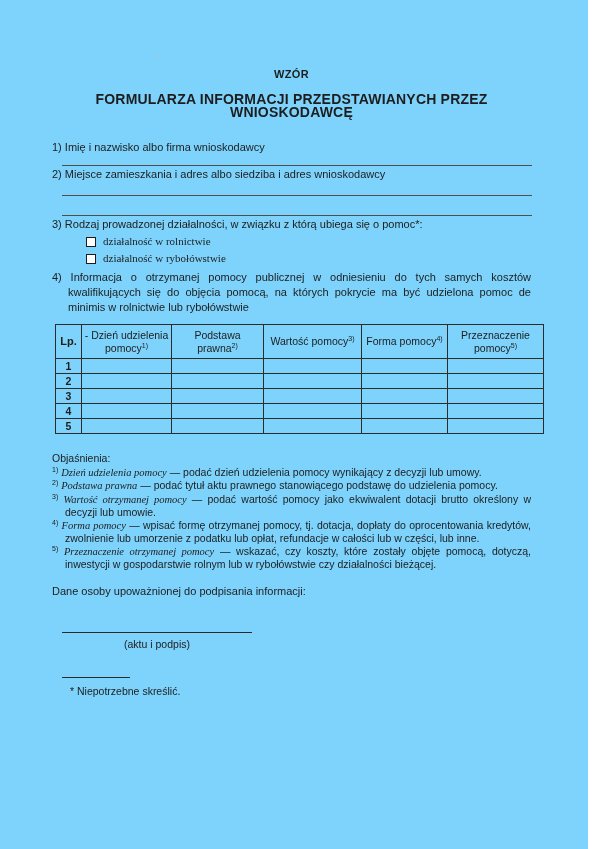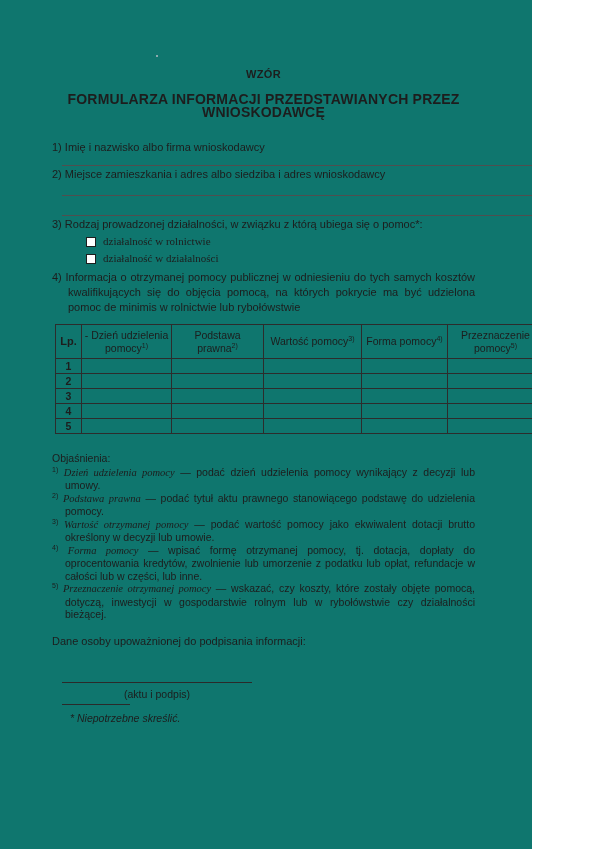--- a/index.html
+++ b/index.html
@@ -1,19 +1,19 @@
 <!DOCTYPE html>
 <html lang="pl"><head>
 <meta charset="utf-8">
 <style>
   html,body { margin:0; padding:0; background:#ffffff; }
   .page {
     position:relative;
-    width:532px; height:849px;
-    background:#0f766e;
+    width:588px; height:849px;
+    background:#7dd3fc;
     box-sizing:border-box;
     padding:68px 57px 0 52px;
     font-family:"Liberation Sans","DejaVu Sans",sans-serif;
     font-size:11px;
     color:#1d1d1d;
     overflow:hidden;
   }
   .title1 { text-align:center; font-weight:bold; font-size:11px; letter-spacing:0.4px; line-height:13px; }
   .title2 { text-align:center; font-weight:bold; font-size:14px; margin-top:12px; line-height:13px; letter-spacing:0.2px; }
 
@@ -42,21 +42,21 @@
   .notes { margin-top:18px; font-size:10.5px; line-height:12.5px; }
   .notes-heading { margin-bottom:1px; }
   .note-item { padding-left:13px; text-indent:-13px; text-align:justify; }
   .note-item i { font-family:"Liberation Serif","DejaVu Serif",serif; font-size:10.5px; }
 
   .sig-intro { margin-top:14px; line-height:13px; }
   .sig-row { display:flex; margin-top:34px; margin-left:10px; gap:30px; }
   .sig-col { width:190px; text-align:center; font-size:10.5px; }
   .sig-line { border-bottom:1.2px solid #2a2a2a; height:0; margin-bottom:5px; }
 
-  .footnote-block { position:absolute; left:62px; top:704px;font-style:italic; }
+  .footnote-block { position:absolute; left:62px; top:677px; }
   .footnote-rule { width:68px; border-bottom:1.2px solid #2a2a2a; height:0; margin-bottom:7px; }
   .footnote-text { font-size:10.5px; padding-left:8px; line-height:12px; }
 
   .scan-dot { position:absolute; left:156px; top:55px; width:2px; height:2px; background:#b9bcc4; border-radius:50%; }
 </style>
 </head>
 <body>
 
 <div class="page">
   <span class="scan-dot"></span>
@@ -72,21 +72,21 @@
   <div class="ans-line l3"></div>
 
   <div class="field-label">3) Rodzaj prowadzonej działalności, w związku z którą ubiega się o pomoc*:</div>
   <div class="options" id="options">
       <div class="opt">
         <span class="checkbox"></span>
         <span>działalność w rolnictwie</span>
       </div>
       <div class="opt">
         <span class="checkbox"></span>
-        <span>działalność w działalności</span>
+        <span>działalność w rybołówstwie</span>
       </div>
     </div>
 
   <div class="para4">4) Informacja o otrzymanej pomocy publicznej w odniesieniu do tych samych kosztów kwalifikujących się do objęcia pomocą, na których pokrycie ma być udzielona pomoc de minimis w rolnictwie lub rybołówstwie</div>
 
   <table class="aid">
     <colgroup>
       <col style="width:26px">
         <col style="width:90px">
         <col style="width:92px">

